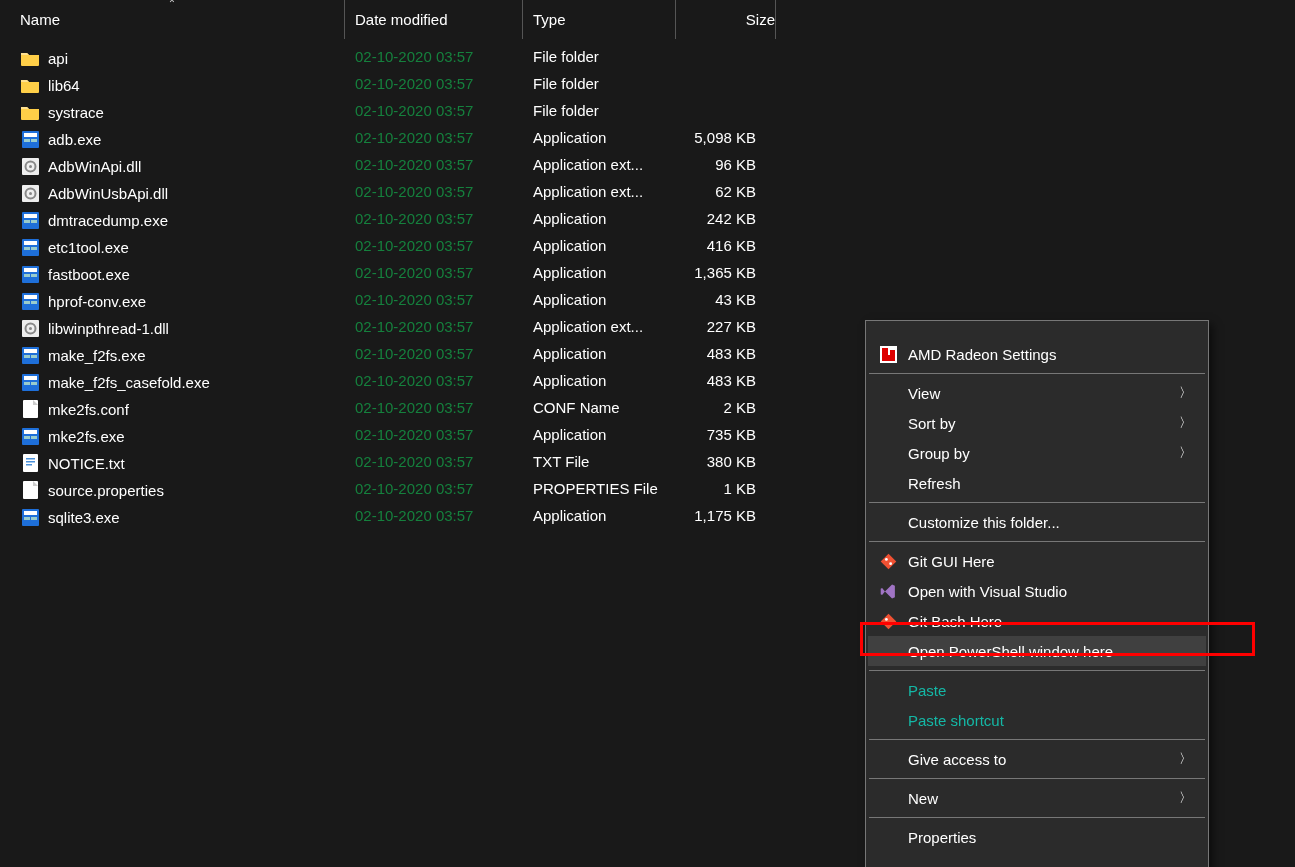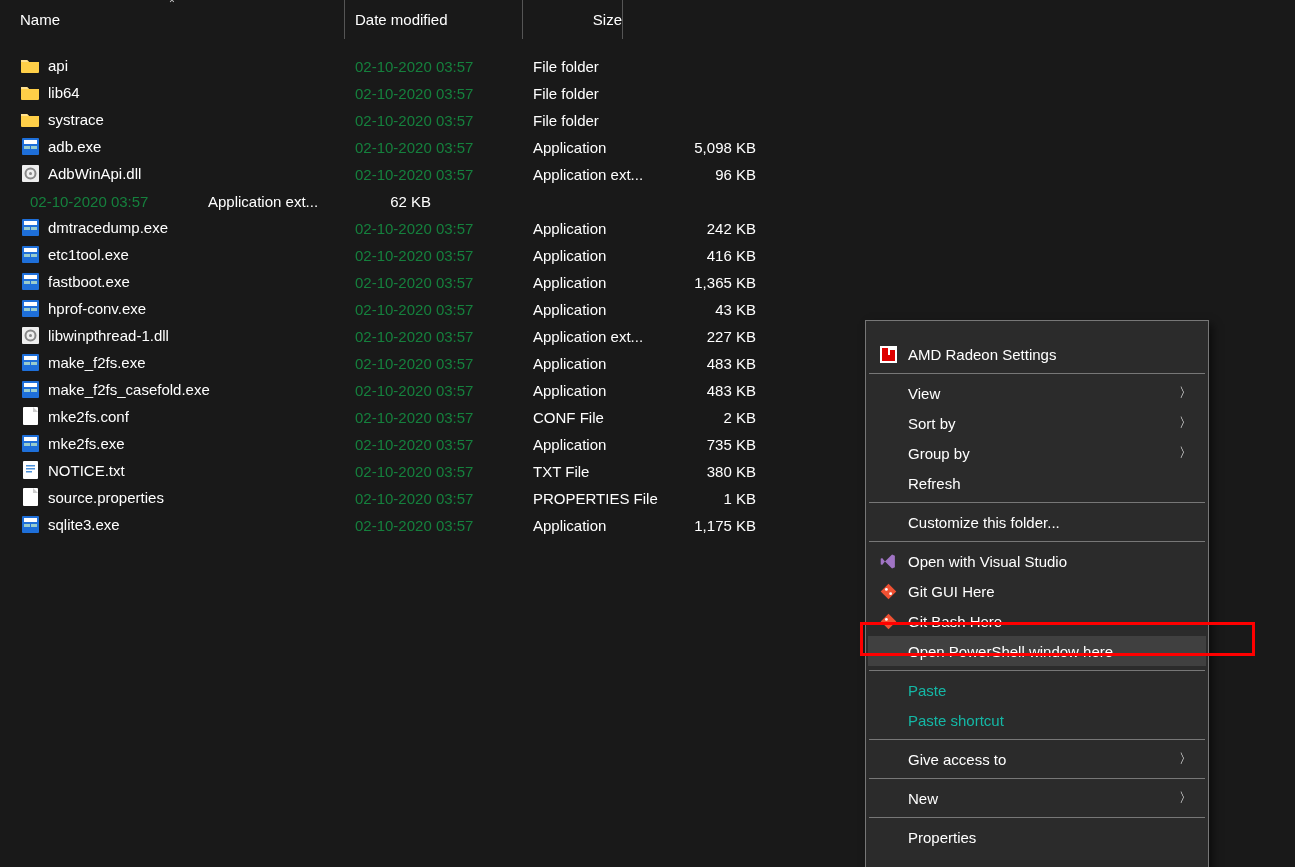--- a/index.html
+++ b/index.html
@@ -36,21 +36,21 @@
       position: absolute;
       top: -2px;
       left: 50%;
       transform: translateX(-50%);
       font-size: 10px;
       color: #ccc;
     }
     .files { padding-top: 8px; }
     .file-row {
       display: flex;
-      align-items: flex-end;
+      align-items: flex-start;
       height: 27px;
       padding-left: 20px;
     }
     .icon {
       width: 20px;
       height: 20px;
       margin-right: 8px;
       display: inline-flex;
       align-items: center;
       justify-content: center;
@@ -112,20 +112,23 @@
 <body>
 
 <div class="header-row">
   <div class="col col-name">
     <span>Name</span>
     <span class="sort-indicator">⌃</span>
   </div>
   <div class="col col-date">
     <span>Date modified</span>
   </div>
+  <div class="col col-type">
+    <span>Type</span>
+  </div>
   <div class="col col-size">
     <span>Size</span>
   </div>
 </div>
 
 <div class="files" id="file-list">
     <div class="file-row">
       <div class="name-cell">
         <span class="icon">
           <svg width="18" height="15">
@@ -192,97 +195,107 @@
             <circle cx="8.5" cy="8.5" r="1.5" fill="#888"></circle>
           </svg>
         </span>
         <span>AdbWinApi.dll</span>
       </div>
       <div class="date-cell">02-10-2020 03:57</div>
       <div class="type-cell">Application ext...</div>
       <div class="size-cell">96 KB</div>
     </div>
     <div class="file-row">
-      <div class="date-cell">02-10-2020 03:57</div>
-      <div class="type-cell">Application ext...</div>
-      <div class="size-cell">62 KB</div>
-    </div>
-    <div class="file-row">
-      <div class="name-cell">
-        <span class="icon">
-          <svg width="17" height="17">
-            <rect width="17" height="17" rx="1" fill="#1e6fd9"></rect>
-            <rect x="2" y="2" width="13" height="4" fill="#fff"></rect>
-            <rect x="2" y="8" width="6" height="3" fill="#9cc"></rect>
-            <rect x="9" y="8" width="6" height="3" fill="#9cc"></rect>
-          </svg>
-        </span>
-        <span>dmtracedump.exe</span>
-      </div>
-      <div class="date-cell">02-10-2020 03:57</div>
-      <div class="type-cell">Application</div>
-      <div class="size-cell">242 KB</div>
-    </div>
-    <div class="file-row">
-      <div class="name-cell">
-        <span class="icon">
-          <svg width="17" height="17">
-            <rect width="17" height="17" rx="1" fill="#1e6fd9"></rect>
-            <rect x="2" y="2" width="13" height="4" fill="#fff"></rect>
-            <rect x="2" y="8" width="6" height="3" fill="#9cc"></rect>
-            <rect x="9" y="8" width="6" height="3" fill="#9cc"></rect>
-          </svg>
-        </span>
-        <span>etc1tool.exe</span>
-      </div>
-      <div class="date-cell">02-10-2020 03:57</div>
-      <div class="type-cell">Application</div>
-      <div class="size-cell">416 KB</div>
-    </div>
-    <div class="file-row">
-      <div class="name-cell">
-        <span class="icon">
-          <svg width="17" height="17">
-            <rect width="17" height="17" rx="1" fill="#1e6fd9"></rect>
-            <rect x="2" y="2" width="13" height="4" fill="#fff"></rect>
-            <rect x="2" y="8" width="6" height="3" fill="#9cc"></rect>
-            <rect x="9" y="8" width="6" height="3" fill="#9cc"></rect>
-          </svg>
-        </span>
-        <span>fastboot.exe</span>
-      </div>
-      <div class="date-cell">02-10-2020 03:57</div>
-      <div class="type-cell">Application</div>
-      <div class="size-cell">1,365 KB</div>
-    </div>
-    <div class="file-row">
-      <div class="name-cell">
-        <span class="icon">
-          <svg width="17" height="17">
-            <rect width="17" height="17" rx="1" fill="#1e6fd9"></rect>
-            <rect x="2" y="2" width="13" height="4" fill="#fff"></rect>
-            <rect x="2" y="8" width="6" height="3" fill="#9cc"></rect>
-            <rect x="9" y="8" width="6" height="3" fill="#9cc"></rect>
-          </svg>
-        </span>
-        <span>hprof-conv.exe</span>
-      </div>
-      <div class="date-cell">02-10-2020 03:57</div>
-      <div class="type-cell">Application</div>
-      <div class="size-cell">43 KB</div>
-    </div>
-    <div class="file-row">
       <div class="name-cell">
         <span class="icon">
           <svg width="17" height="17">
             <rect width="17" height="17" rx="1" fill="#eee"></rect>
             <circle cx="8.5" cy="8.5" r="5" fill="none" stroke="#888" stroke-width="2"></circle>
             <circle cx="8.5" cy="8.5" r="1.5" fill="#888"></circle>
           </svg>
         </span>
+        <span>AdbWinUsbApi.dll</span>
+      </div>
+      <div class="date-cell">02-10-2020 03:57</div>
+      <div class="type-cell">Application ext...</div>
+      <div class="size-cell">62 KB</div>
+    </div>
+    <div class="file-row">
+      <div class="name-cell">
+        <span class="icon">
+          <svg width="17" height="17">
+            <rect width="17" height="17" rx="1" fill="#1e6fd9"></rect>
+            <rect x="2" y="2" width="13" height="4" fill="#fff"></rect>
+            <rect x="2" y="8" width="6" height="3" fill="#9cc"></rect>
+            <rect x="9" y="8" width="6" height="3" fill="#9cc"></rect>
+          </svg>
+        </span>
+        <span>dmtracedump.exe</span>
+      </div>
+      <div class="date-cell">02-10-2020 03:57</div>
+      <div class="type-cell">Application</div>
+      <div class="size-cell">242 KB</div>
+    </div>
+    <div class="file-row">
+      <div class="name-cell">
+        <span class="icon">
+          <svg width="17" height="17">
+            <rect width="17" height="17" rx="1" fill="#1e6fd9"></rect>
+            <rect x="2" y="2" width="13" height="4" fill="#fff"></rect>
+            <rect x="2" y="8" width="6" height="3" fill="#9cc"></rect>
+            <rect x="9" y="8" width="6" height="3" fill="#9cc"></rect>
+          </svg>
+        </span>
+        <span>etc1tool.exe</span>
+      </div>
+      <div class="date-cell">02-10-2020 03:57</div>
+      <div class="type-cell">Application</div>
+      <div class="size-cell">416 KB</div>
+    </div>
+    <div class="file-row">
+      <div class="name-cell">
+        <span class="icon">
+          <svg width="17" height="17">
+            <rect width="17" height="17" rx="1" fill="#1e6fd9"></rect>
+            <rect x="2" y="2" width="13" height="4" fill="#fff"></rect>
+            <rect x="2" y="8" width="6" height="3" fill="#9cc"></rect>
+            <rect x="9" y="8" width="6" height="3" fill="#9cc"></rect>
+          </svg>
+        </span>
+        <span>fastboot.exe</span>
+      </div>
+      <div class="date-cell">02-10-2020 03:57</div>
+      <div class="type-cell">Application</div>
+      <div class="size-cell">1,365 KB</div>
+    </div>
+    <div class="file-row">
+      <div class="name-cell">
+        <span class="icon">
+          <svg width="17" height="17">
+            <rect width="17" height="17" rx="1" fill="#1e6fd9"></rect>
+            <rect x="2" y="2" width="13" height="4" fill="#fff"></rect>
+            <rect x="2" y="8" width="6" height="3" fill="#9cc"></rect>
+            <rect x="9" y="8" width="6" height="3" fill="#9cc"></rect>
+          </svg>
+        </span>
+        <span>hprof-conv.exe</span>
+      </div>
+      <div class="date-cell">02-10-2020 03:57</div>
+      <div class="type-cell">Application</div>
+      <div class="size-cell">43 KB</div>
+    </div>
+    <div class="file-row">
+      <div class="name-cell">
+        <span class="icon">
+          <svg width="17" height="17">
+            <rect width="17" height="17" rx="1" fill="#eee"></rect>
+            <circle cx="8.5" cy="8.5" r="5" fill="none" stroke="#888" stroke-width="2"></circle>
+            <circle cx="8.5" cy="8.5" r="1.5" fill="#888"></circle>
+          </svg>
+        </span>
         <span>libwinpthread-1.dll</span>
       </div>
       <div class="date-cell">02-10-2020 03:57</div>
       <div class="type-cell">Application ext...</div>
       <div class="size-cell">227 KB</div>
     </div>
     <div class="file-row">
       <div class="name-cell">
         <span class="icon">
           <svg width="17" height="17">
@@ -318,21 +331,21 @@
       <div class="name-cell">
         <span class="icon">
           <svg width="15" height="18">
             <rect width="15" height="18" rx="1" fill="#fff"></rect>
             <path fill="#ccc" d="M10 0v5h5z"></path>
           </svg>
         </span>
         <span>mke2fs.conf</span>
       </div>
       <div class="date-cell">02-10-2020 03:57</div>
-      <div class="type-cell">CONF File</div>
+      <div class="type-cell">CONF Name</div>
       <div class="size-cell">2 KB</div>
     </div>
     <div class="file-row">
       <div class="name-cell">
         <span class="icon">
           <svg width="17" height="17">
             <rect width="17" height="17" rx="1" fill="#1e6fd9"></rect>
             <rect x="2" y="2" width="13" height="4" fill="#fff"></rect>
             <rect x="2" y="8" width="6" height="3" fill="#9cc"></rect>
             <rect x="9" y="8" width="6" height="3" fill="#9cc"></rect>
@@ -421,34 +434,34 @@
     <span class="menu-label">Refresh</span>
   </div>
   <div class="sep"></div>
   <div class="menu-item no-icon">
     <span class="menu-label">Customize this folder...</span>
   </div>
   <div class="sep"></div>
   <div class="menu-item">
     <span class="menu-icon">
       <svg width="17" height="17" viewBox="0 0 24 24">
-          <path fill="#a074c4" d="M17 2 7 12l10 10 4-2V4l-4-2zM3 7l4 5-4 5-2-1V8l2-1z"></path>
-        </svg>
-    </span>
-    <span class="menu-label">Open with Visual Studio</span>
-  </div>
-  <div class="menu-item">
-    <span class="menu-icon">
-      <svg width="17" height="17" viewBox="0 0 24 24">
           <path fill="#f05133" d="M12 1 1 12l11 11 11-11L12 1z"></path>
           <circle cx="9" cy="9" r="2" fill="#fff"></circle>
           <circle cx="15" cy="15" r="2" fill="#fff"></circle>
         </svg>
     </span>
     <span class="menu-label">Git GUI Here</span>
+  </div>
+  <div class="menu-item">
+    <span class="menu-icon">
+      <svg width="17" height="17" viewBox="0 0 24 24">
+          <path fill="#a074c4" d="M17 2 7 12l10 10 4-2V4l-4-2zM3 7l4 5-4 5-2-1V8l2-1z"></path>
+        </svg>
+    </span>
+    <span class="menu-label">Open with Visual Studio</span>
   </div>
   <div class="menu-item">
     <span class="menu-icon">
       <svg width="17" height="17" viewBox="0 0 24 24">
           <path fill="#f05133" d="M12 1 1 12l11 11 11-11L12 1z"></path>
           <circle cx="9" cy="9" r="2" fill="#fff"></circle>
           <circle cx="15" cy="15" r="2" fill="#fff"></circle>
         </svg>
     </span>
     <span class="menu-label">Git Bash Here</span>

